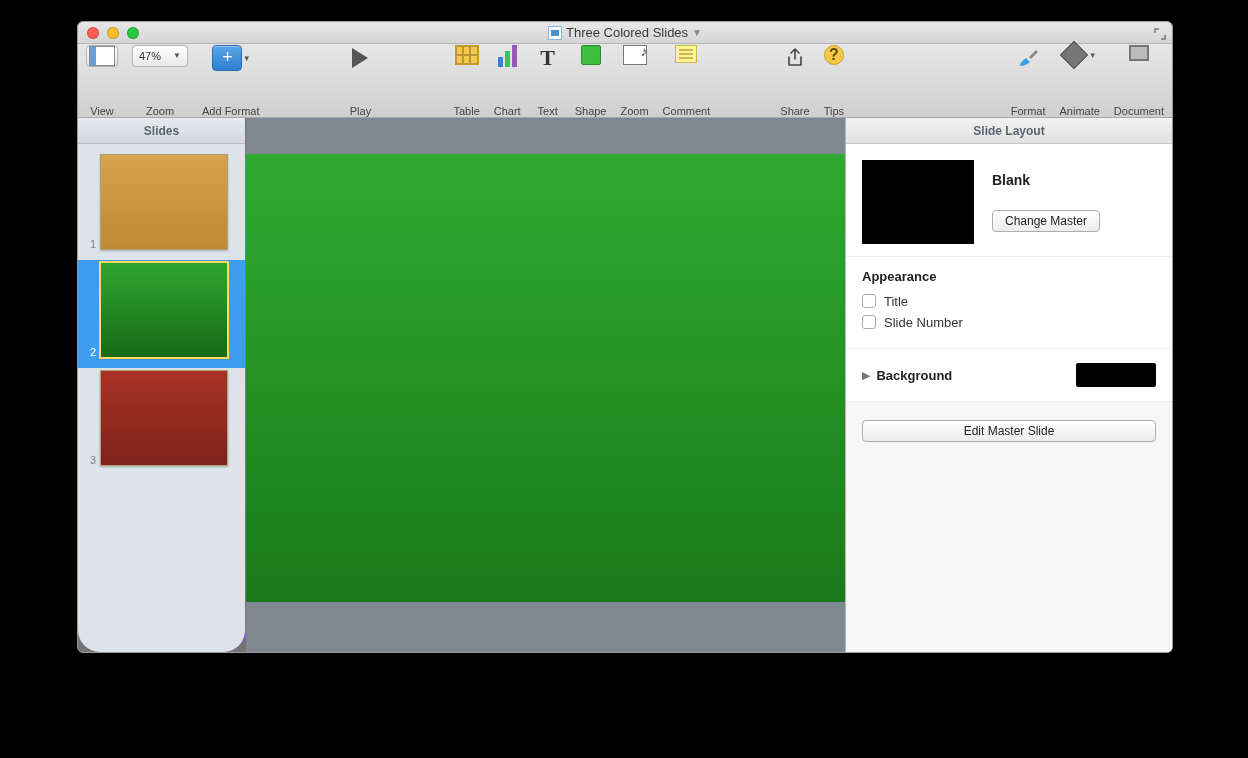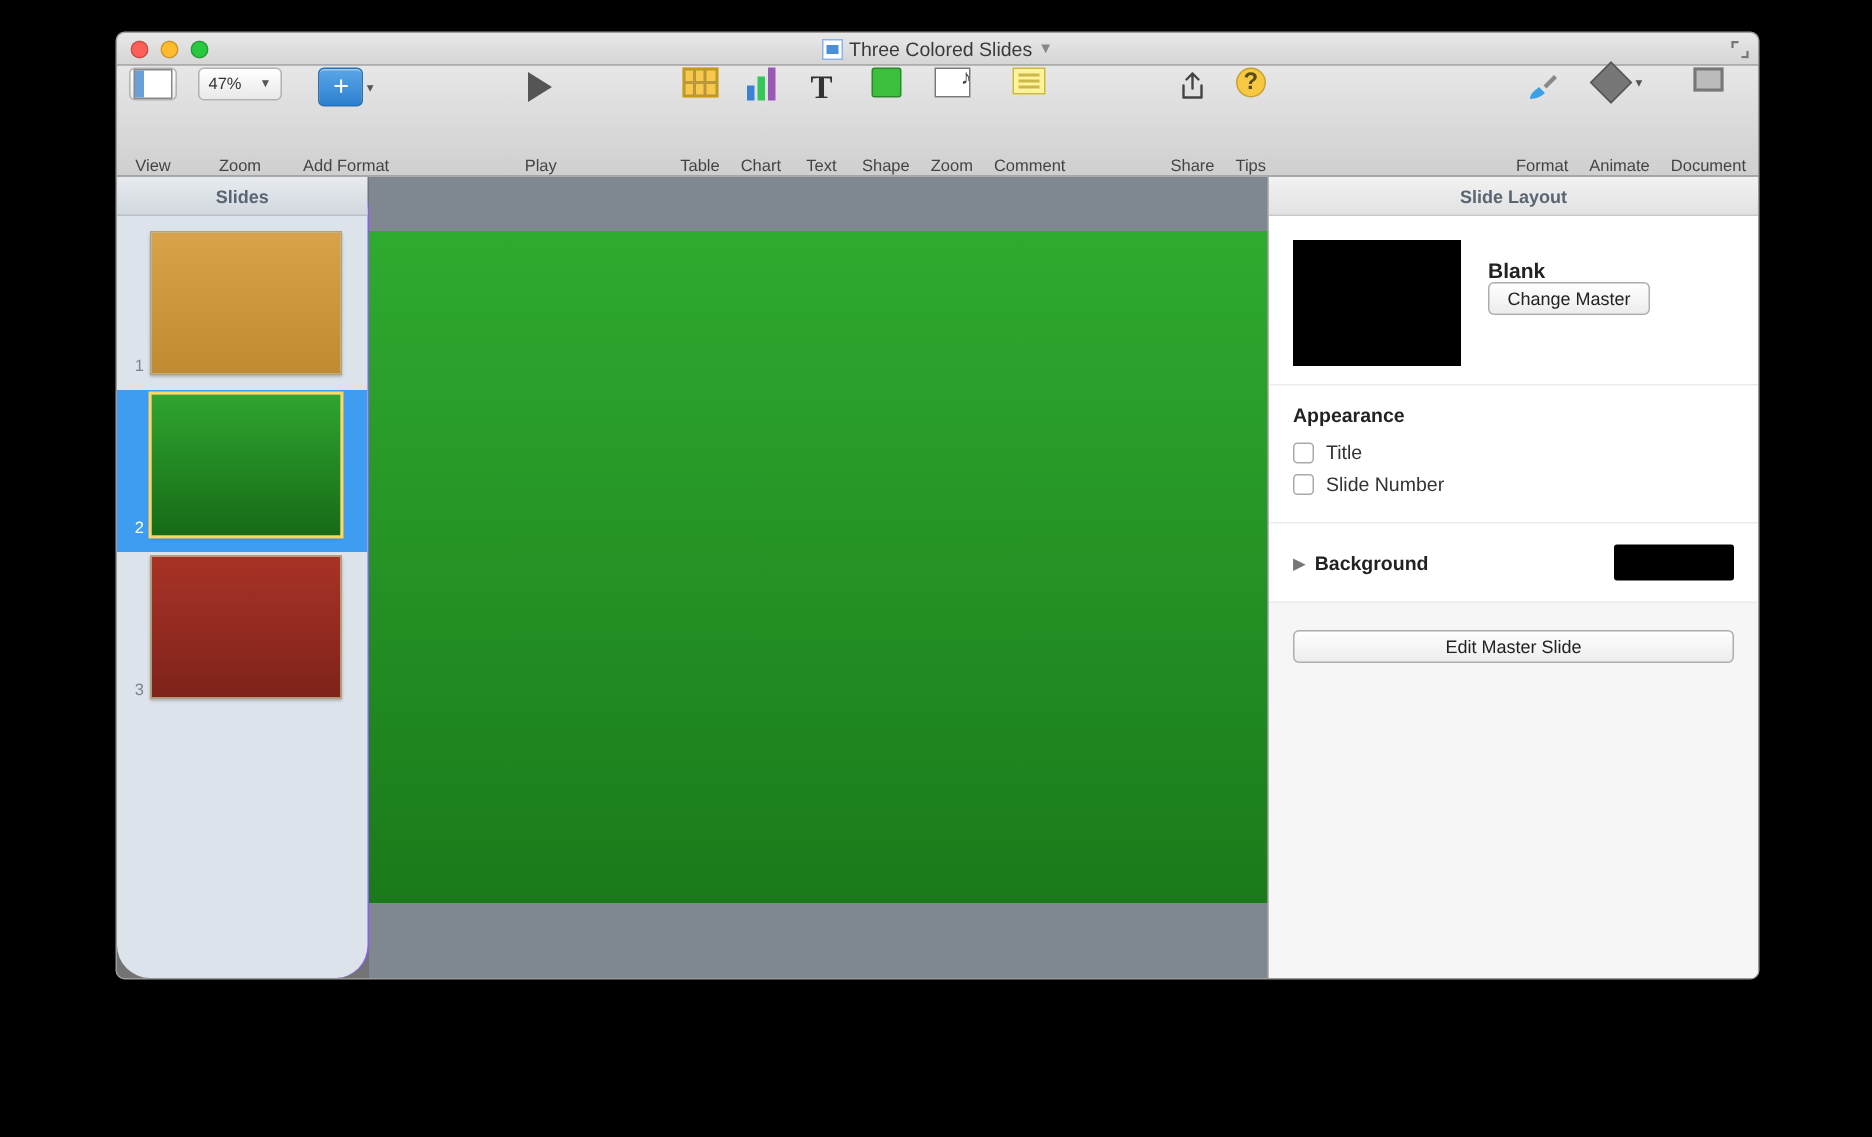--- a/index.html
+++ b/index.html
@@ -141,31 +141,31 @@
   }
   .inspector-header{
     height:26px;background:linear-gradient(#f2f2f2,#e2e2e2);
     border-bottom:1px solid #c7c7c7;
     display:flex;align-items:center;justify-content:center;
     font-size:12px;font-weight:600;color:#5a6573;
   }
   .inspector-body{flex:1;background:#fff;display:flex;flex-direction:column;}
   .master-row{display:flex;gap:18px;padding:16px 16px 12px 16px;align-items:flex-start;}
   .master-thumb{width:112px;height:84px;background:#000;border:1px solid #000;}
-  .master-info{display:flex;flex-direction:column;gap:0;padding-top:12px;}
+  .master-info{display:flex;flex-direction:column;gap:22px;padding-top:12px;}
   .master-name{font-size:14px;font-weight:700;color:#222;}
   .mac-btn{
     height:22px;padding:0 12px;border:1px solid #adadad;border-radius:4px;
     background:linear-gradient(#ffffff,#ececec);font-size:12px;color:#222;
     box-shadow: 0 1px 0 rgba(255,255,255,0.6) inset;
     display:inline-flex;align-items:center;justify-content:center;
   }
   .section{padding:12px 16px;border-top:1px solid #ececec;}
   .section-title{font-size:13px;font-weight:700;color:#222;margin-bottom:10px;}
-  .check-row{display:flex;align-items:center;gap:8px;font-size:13px;color:#333;margin:6px 0;}
+  .check-row{display:flex;gap:8px;font-size:13px;color:#333;margin:6px 0;}
   .chk{width:14px;height:14px;border:1px solid #aaa;border-radius:3px;background:#fff;}
   .bg-row{display:flex;align-items:center;justify-content:space-between;padding:14px 16px;border-top:1px solid #ececec;}
   .disclosure{font-size:11px;color:#777;margin-right:6px;}
   .bg-label{font-size:13px;font-weight:700;color:#222;}
   .bg-swatch{width:80px;height:24px;background:#000;border:1px solid #000;border-radius:2px;}
   .edit-master-row{padding:18px 16px;border-top:1px solid #ececec;background:#f6f6f6;flex:0;}
   .filler{flex:1;background:#f6f6f6;}
   .wide-btn{width:100%;justify-content:center;}
 </style>
 </head>

